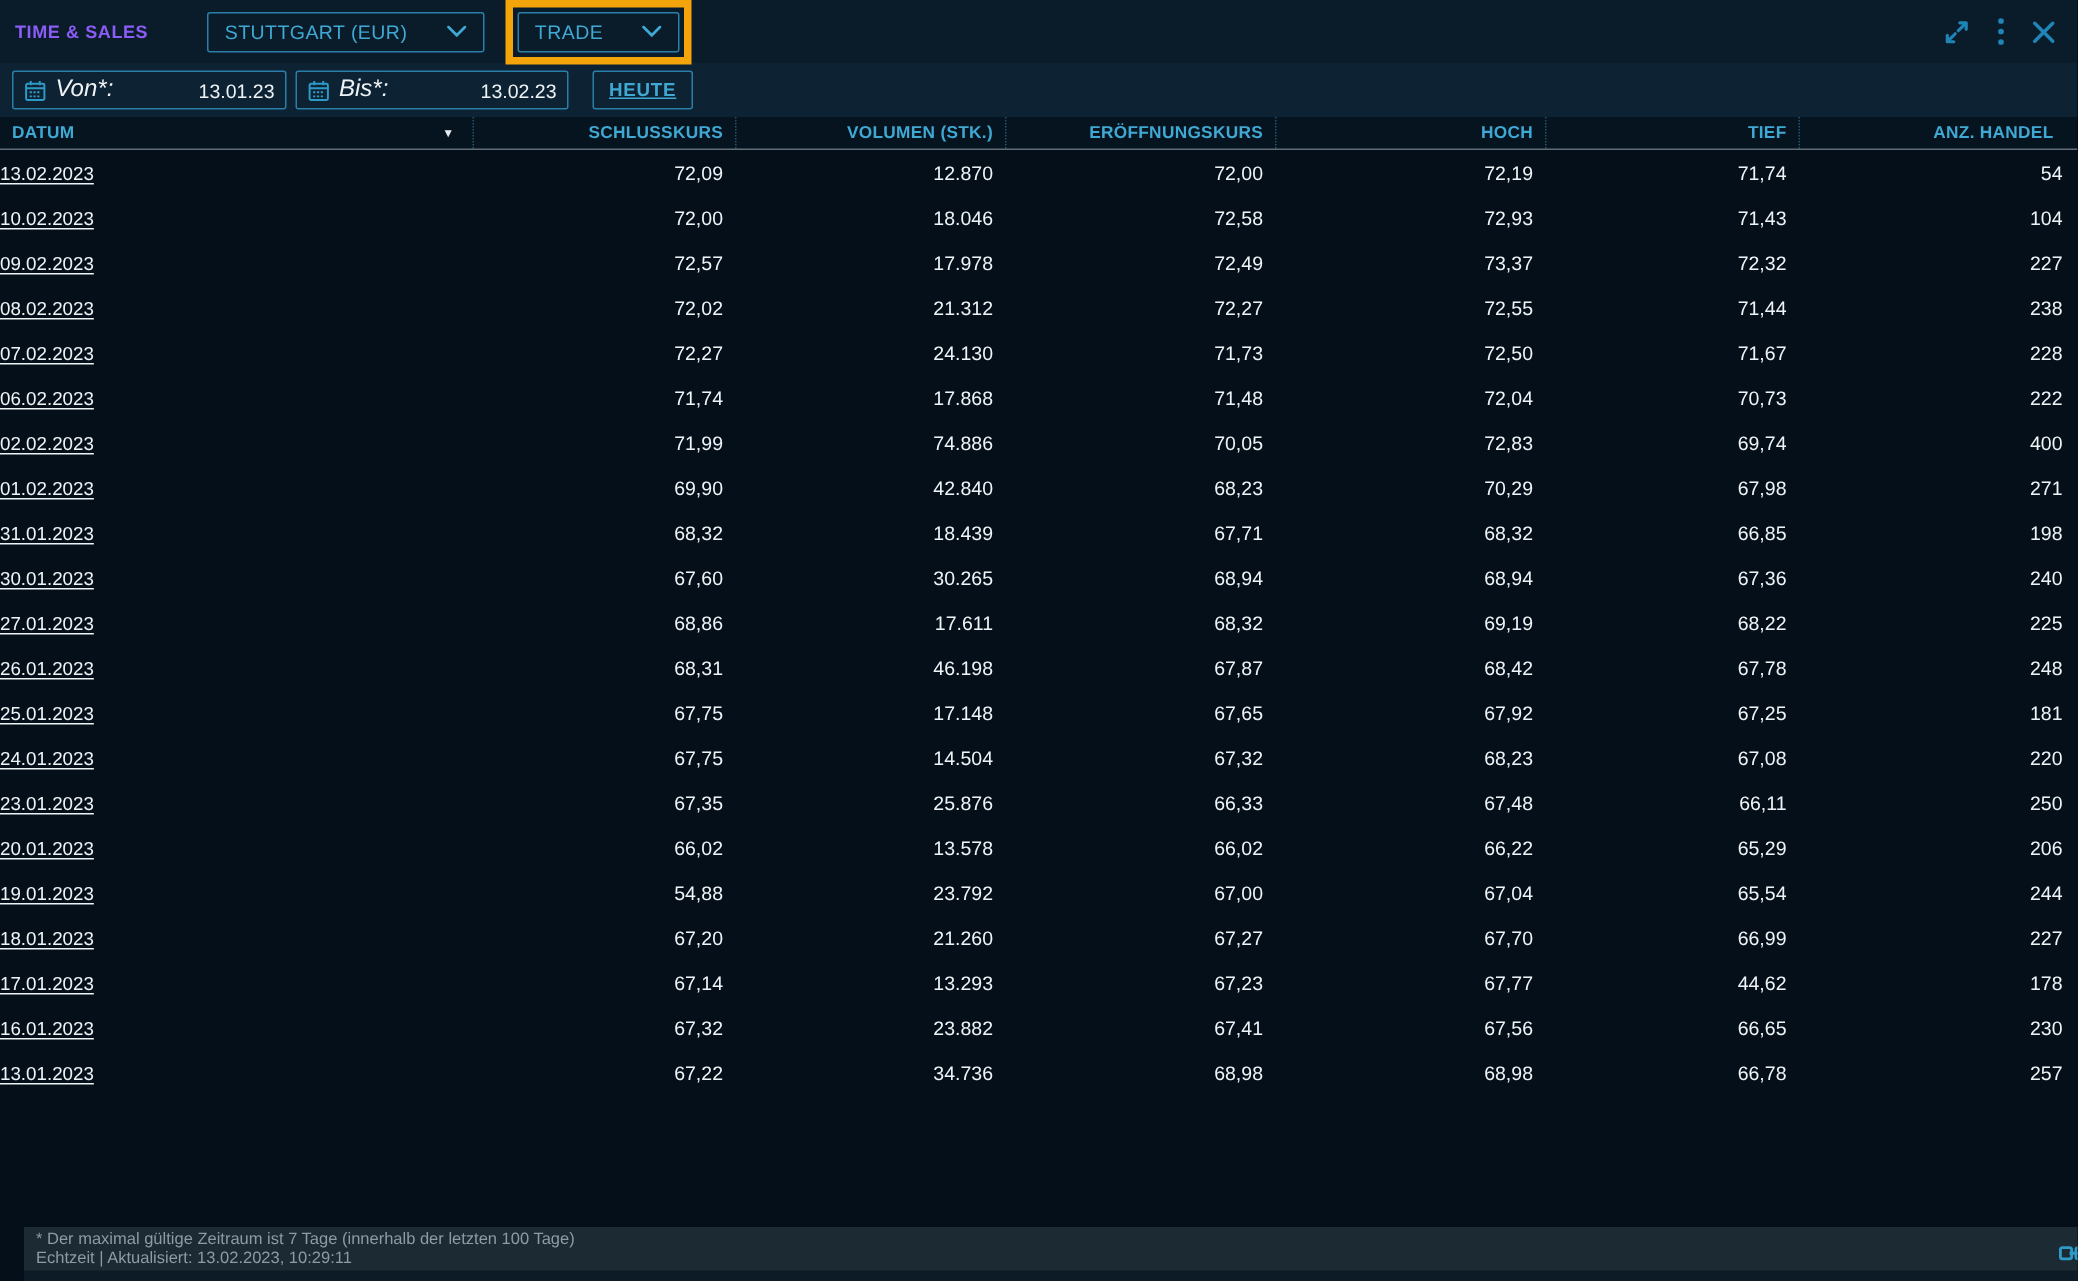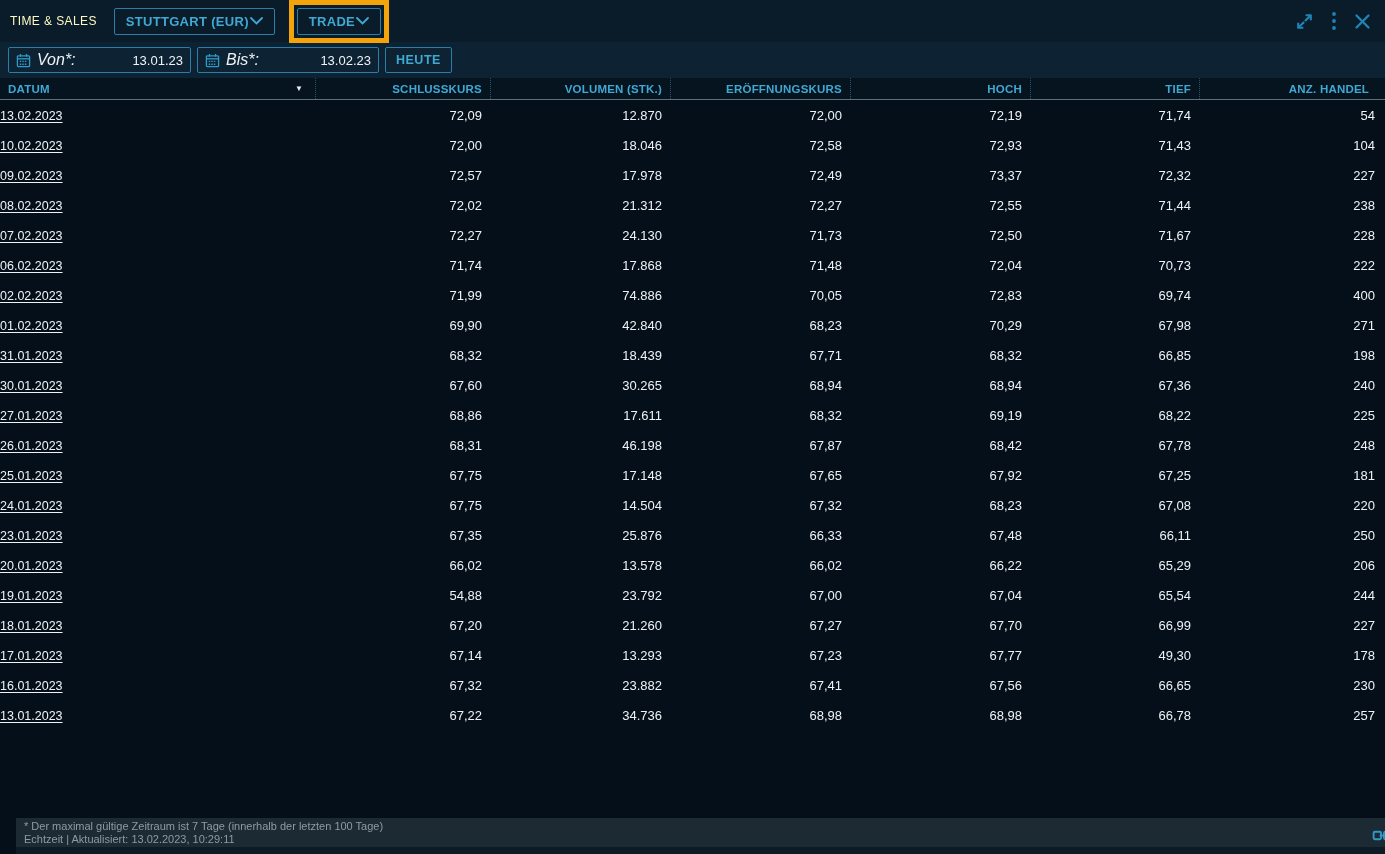--- a/index.html
+++ b/index.html
@@ -7,42 +7,42 @@
     --white:#eef3f6; --gray:#8e9ba3;
     --bg-top:#0a1c2a; --bg-filter:#0d2232; --bg-head:#061420; --bg-body:#050f1a; --bg-foot:#1b2a33;
   }
   *{margin:0;padding:0;box-sizing:border-box;}
   html,body{width:1385px;height:854px;overflow:hidden;}
   body{background:var(--bg-body);font-family:"Liberation Sans",sans-serif;-webkit-font-smoothing:antialiased;}
   .app{position:relative;width:1385px;height:854px;background:var(--bg-body);}
 
   
   .topbar{height:42px;background:var(--bg-top);display:flex;align-items:center;padding:0 14px 0 10px;}
-  .app-title{color:#fef9c3;font-size:12px;font-weight:400;letter-spacing:.4px;margin-right:0;white-space:nowrap;}
+  .app-title{color:#8b5cf6;font-size:12px;font-weight:700;letter-spacing:.4px;margin-right:22px;white-space:nowrap;}
   .instr-search{display:flex;align-items:center;gap:8px;cursor:pointer;}
   .icon{display:inline-flex;align-items:center;justify-content:center;}
   .instrument{color:var(--white);font-size:15px;font-weight:700;letter-spacing:.2px;white-space:nowrap;}
-  .dd{display:flex;align-items:center;gap:1px;height:27px;padding:0 11px;background:transparent;
+  .dd{display:flex;align-items:center;gap:26px;height:27px;padding:0 11px;background:transparent;
       border:1px solid var(--border);color:var(--accent);font-family:"Liberation Sans",sans-serif;
-      font-size:13px;font-weight:700;letter-spacing:.3px;cursor:pointer;border-radius:2px;}
+      font-size:13px;font-weight:400;letter-spacing:.3px;cursor:pointer;border-radius:2px;}
   .exchange-dd{margin-left:17px;}
   .hl-frame{margin-left:14px;border:5px solid var(--hl);padding:3px;display:inline-flex;}
   .topbar .spacer{flex:1;}
   .topbar-icons{display:flex;align-items:center;gap:17px;}
   .icon-btn{cursor:pointer;}
 
   
   .filterbar{height:36px;background:var(--bg-filter);display:flex;align-items:center;padding-left:8px;gap:6px;}
   .datebox{width:183px;height:26px;border:1px solid var(--border);border-radius:2px;display:flex;
            align-items:center;padding:0 7px;gap:6px;cursor:pointer;background:transparent;}
   .dlabel{color:var(--white);font-size:16px;font-style:italic;white-space:nowrap;}
   .dval{flex:1;text-align:right;color:var(--white);font-size:13px;}
   .heute{height:26px;border:1px solid var(--border);border-radius:2px;background:transparent;
          color:var(--accent);font-family:"Liberation Sans",sans-serif;font-size:12.5px;font-weight:700;
-         letter-spacing:.5px;padding:0 10px;cursor:pointer;margin-left:0;}
+         letter-spacing:.5px;padding:0 10px;cursor:pointer;margin-left:10px;text-decoration:underline;}
 
   
   .grid{display:grid;grid-template-columns:315px 175px 180px 180px 180px 169px 186px;}
   .thead{height:22px;background:var(--bg-head);border-bottom:1px solid #5f6e77;}
   .hcell{height:21px;display:flex;align-items:center;color:var(--accent);font-size:11.5px;font-weight:700;
          letter-spacing:.2px;white-space:nowrap;cursor:pointer;}
   .hcell+.hcell{border-left:1px dotted rgba(80,160,200,.45);}
   .hcell.num{justify-content:flex-end;padding-right:8px;}
   .hcell.c0{justify-content:space-between;padding:0 12px 0 8px;}
   .hcell.c6{padding-right:16px;}
@@ -327,21 +327,21 @@
         <div class="tcell c4">67,70</div>
         <div class="tcell c5">66,99</div>
         <div class="tcell c6">227</div>
       </div>
       <div class="trow grid">
         <div class="tcell c0"><span class="datelink">17.01.2023</span></div>
         <div class="tcell c1">67,14</div>
         <div class="tcell c2">13.293</div>
         <div class="tcell c3">67,23</div>
         <div class="tcell c4">67,77</div>
-        <div class="tcell c5">49,30</div>
+        <div class="tcell c5">44,62</div>
         <div class="tcell c6">178</div>
       </div>
       <div class="trow grid">
         <div class="tcell c0"><span class="datelink">16.01.2023</span></div>
         <div class="tcell c1">67,32</div>
         <div class="tcell c2">23.882</div>
         <div class="tcell c3">67,41</div>
         <div class="tcell c4">67,56</div>
         <div class="tcell c5">66,65</div>
         <div class="tcell c6">230</div>

